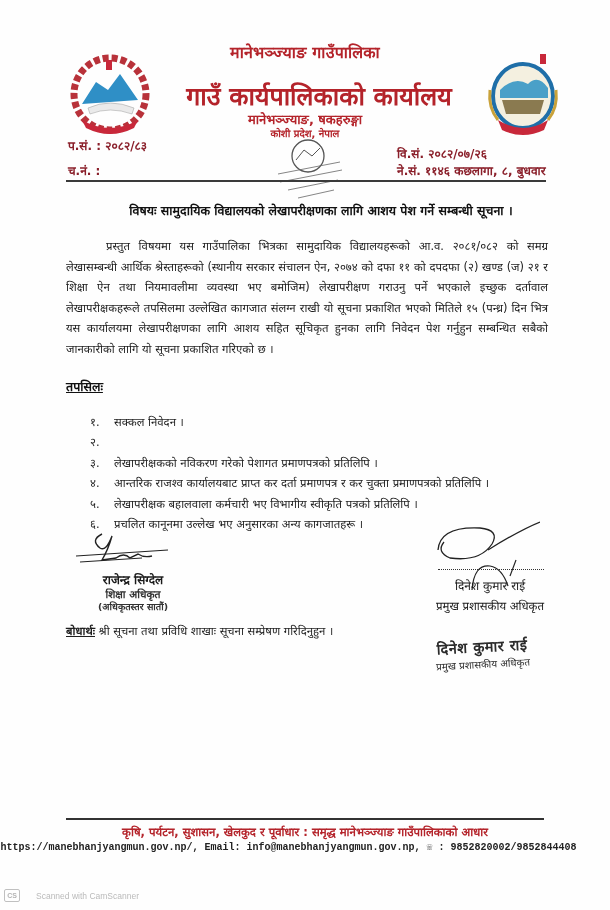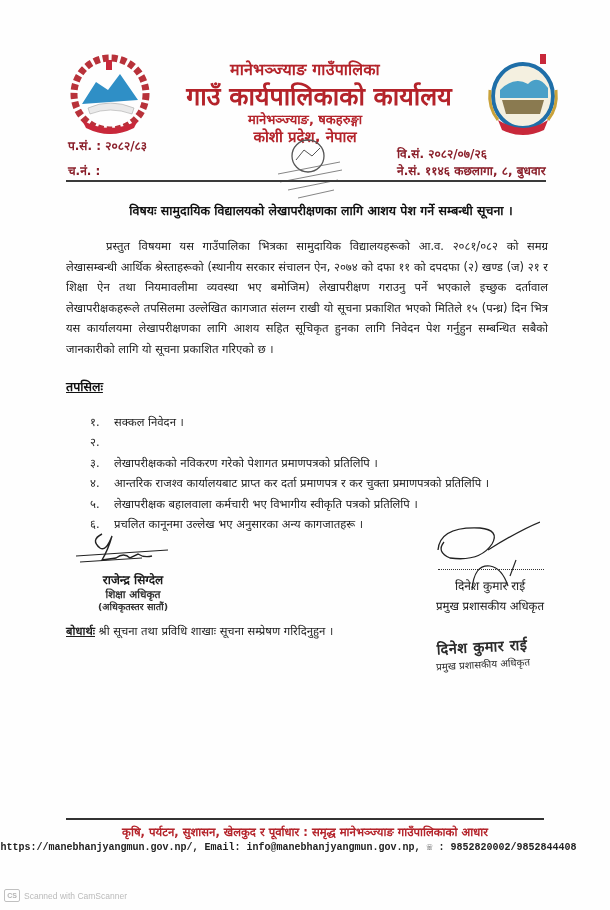--- a/index.html
+++ b/index.html
@@ -6,28 +6,28 @@
   html, body { width: 610px; height: 910px; background: #ffffff; overflow: hidden; }
   body { font-family: "DejaVu Sans", sans-serif; color: #1a1a1a; position: relative; }
 
   .page { position: absolute; left: 0; top: 0; width: 610px; height: 910px; background: #fefefe; }
 
   
   .logo { position: absolute; width: 84px; height: 84px; }
   .logo-left { left: 68px; top: 52px; }
   .logo-right { left: 484px; top: 50px; width: 78px; height: 86px; }
 
-  .hdr-line1 { position: absolute; left: 0; width: 610px; top: 58px; text-align: center;
+  .hdr-line1 { position: absolute; left: 0; width: 610px; top: 41px; text-align: center;
     color: #b4232a; font-size: 16px; font-weight: bold; letter-spacing: 0.2px; }
   .hdr-line2 { position: absolute; left: 0; width: 610px; top: 78px; text-align: center;
     color: #b4232a; font-size: 25px; font-weight: bold; padding-left: 28px; }
   .hdr-line3 { position: absolute; left: 0; width: 610px; top: 110px; text-align: center;
     color: #b4232a; font-size: 13px; font-weight: bold; }
   .hdr-line4 { position: absolute; left: 0; width: 610px; top: 126px; text-align: center;
-    color: #b4232a; font-size: 15px; font-weight: bold; }
+    color: #b4232a; font-size: 10px; font-weight: bold; }
 
   .ref { position: absolute; font-size: 12px; color: #8a1f2a; font-weight: bold; }
   .ref-ps { left: 68px; top: 137px; }
   .ref-cn { left: 68px; top: 162px; }
   .ref-date { left: 397px; top: 145px; }
   .ref-ns { left: 397px; top: 162px; }
 
   .stamp { position: absolute; left: 268px; top: 134px; width: 84px; height: 72px; }
 
   .top-rule { position: absolute; left: 66px; top: 180px; width: 480px; height: 1.5px; background: #3a3a3a; }
@@ -67,21 +67,21 @@
   .stamp-sig .name { font-size: 14.5px; font-weight: bold; letter-spacing: 0.5px; }
   .stamp-sig .post { font-size: 10px; margin-top: 1px; }
 
   
   .foot-rule { position: absolute; left: 66px; top: 818px; width: 478px; height: 1.5px; background: #333; }
   .foot-line1 { position: absolute; left: 0; width: 610px; top: 824px; text-align: center;
     color: #b4232a; font-size: 11.5px; font-weight: bold; }
   .foot-line2 { position: absolute; left: 0; width: 577px; top: 841px; text-align: center;
     color: #222; font-size: 10px; font-weight: bold; font-family: Liberation Mono, monospace; }
 
-  .watermark { position: absolute; left: 4px; top: 889px; display: flex; align-items: center; gap: 4px; opacity: 0.45; }
+  .watermark { position: absolute; left: 4px; top: 889px; display: flex; align-items: center; gap: 16px; opacity: 0.45; }
   .cs-badge { width: 16px; height: 13px; border: 1.5px solid #777; border-radius: 2px;
     font-size: 7px; font-weight: bold; color: #555; display: flex; align-items: center; justify-content: center;
     font-family: "Liberation Sans", sans-serif; }
   .watermark .txt { font-size: 8.5px; color: #666; font-family: "Liberation Sans", sans-serif; }
 </style>
 </head>
 <body>
 
 <div class="page">
 

